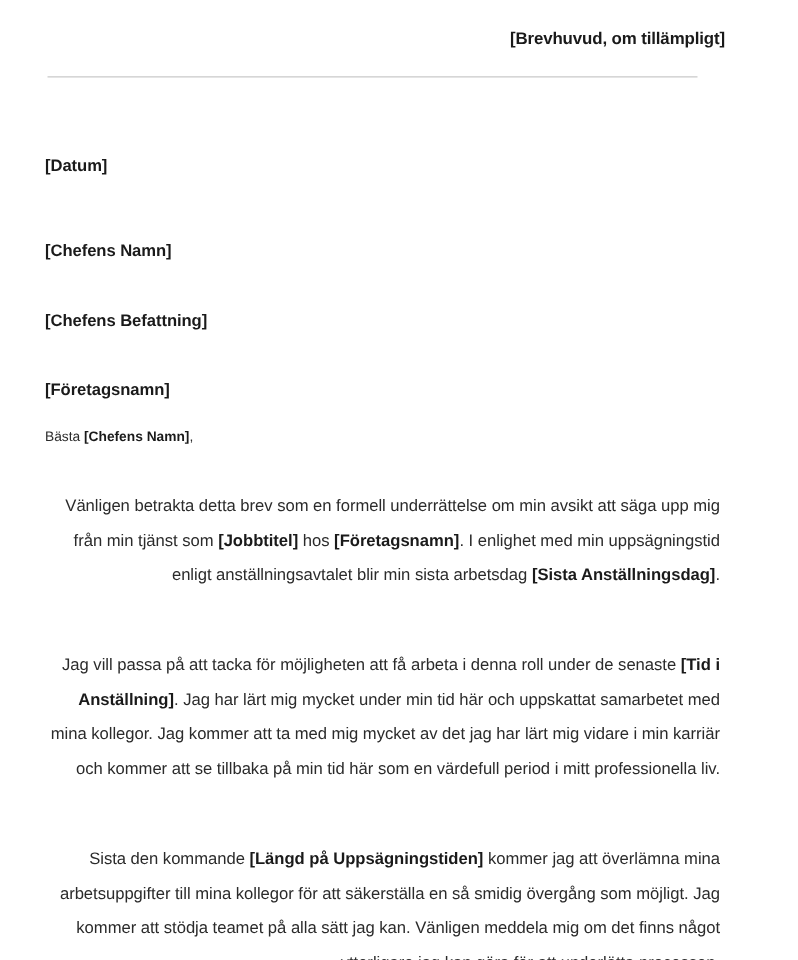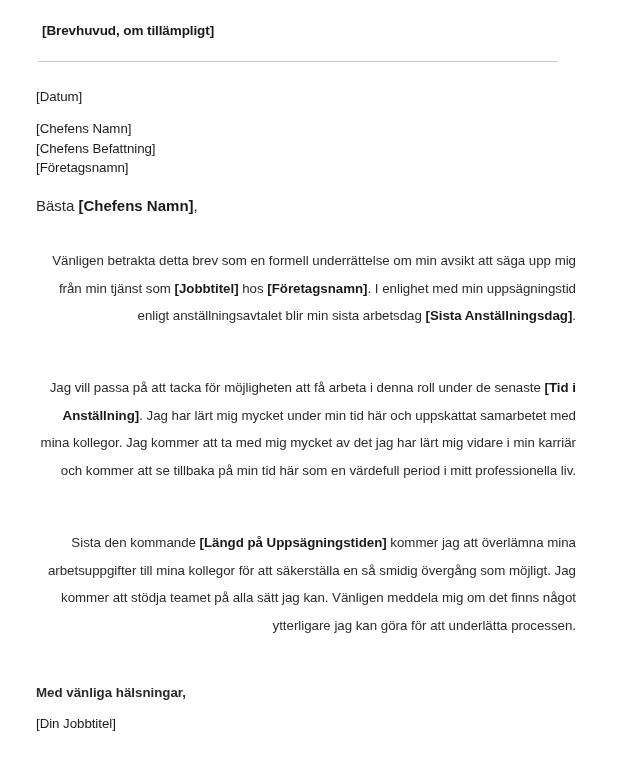--- a/index.html
+++ b/index.html
@@ -20,21 +20,21 @@
   .page {
     box-sizing: border-box;
     width: 638px;
     height: 768px;
     padding: 22px 58px 0 36px;
     background: #ffffff;
   }
 
   
   .letterhead {
-    text-align: left;
+    text-align: right;
     font-size: 13.5px;
     font-weight: 700;
     letter-spacing: -0.1px;
     color: #1a1a1a;
     line-height: 18px;
     margin: 0 0 0 6px;
   }
 
   .rule {
     border: 0;
@@ -50,29 +50,30 @@
 
   .spacer-date    { height: 25px; }
   .spacer-addr    { height: 13px; }
   .spacer-salut   { height: 18px; }
   .spacer-para    { height: 18px; }
   .spacer-closing { height: 30px; }
   .spacer-sign    { height: 11px; }
 
   .bold-line {
     font-size: 13.3px;
-    font-weight: 400;
+    font-weight: 700;
     line-height: 19.4px;
     color: #1a1a1a;
     letter-spacing: -0.05px;
     white-space: pre;
+    margin-top: 36px;
   }
 
   .salutation {
-    font-size: 15px;
+    font-size: 11px;
     font-weight: 400;
     line-height: 20px;
     color: #2b2b2b;
   }
 
   .para {
     font-size: 13.3px;
     font-weight: 400;
     line-height: 27.6px;
     color: #2b2b2b;

